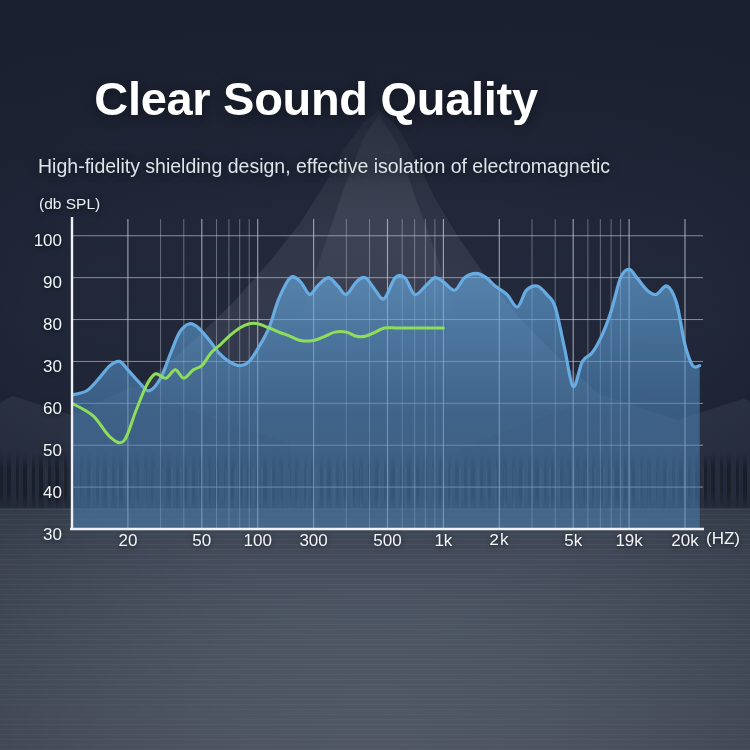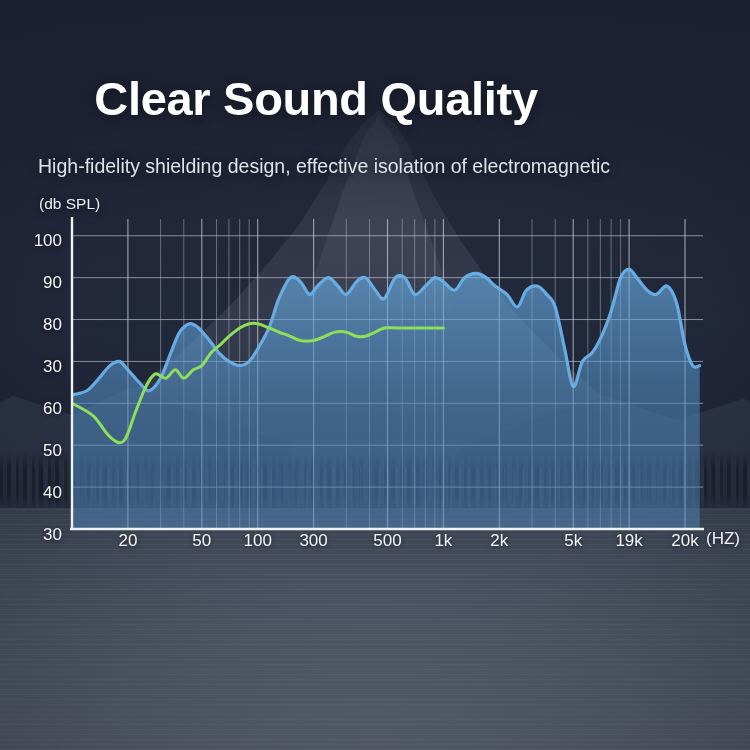--- a/index.html
+++ b/index.html
@@ -217,21 +217,21 @@
         <div class="ylab" style="top: 278.108px; width: 56px;">40</div>
         <div class="ylab" style="top: 320px; width: 56px;">30</div>
       </div>
     <div id="xaxis-labels">
         <div class="xlab" style="left: 127.901px; top: 6px;">20</div>
         <div class="xlab" style="left: 201.799px; top: 6px;">50</div>
         <div class="xlab" style="left: 257.701px; top: 6px;">100</div>
         <div class="xlab" style="left: 313.602px; top: 6px;">300</div>
         <div class="xlab" style="left: 387.5px; top: 6px;">500</div>
         <div class="xlab" style="left: 443.401px; top: 6px;">1k</div>
-        <div class="xlab" style="left: 499.303px; top: 6px;">2k</div>
+        <div class="xlab" style="left: 499.303px; top: 6px; font-family: Liberation Mono, monospace;">2k</div>
         <div class="xlab" style="left: 573.201px; top: 6px;">5k</div>
         <div class="xlab" style="left: 629.102px; top: 6px;">19k</div>
         <div class="xlab" style="left: 685.004px; top: 6px;">20k</div>
         <div class="xlab" style="left: 723px; top: 4px; text-align: center;">(HZ)</div>
       </div>
   </div>
 
 </div>
 
 </body></html>

